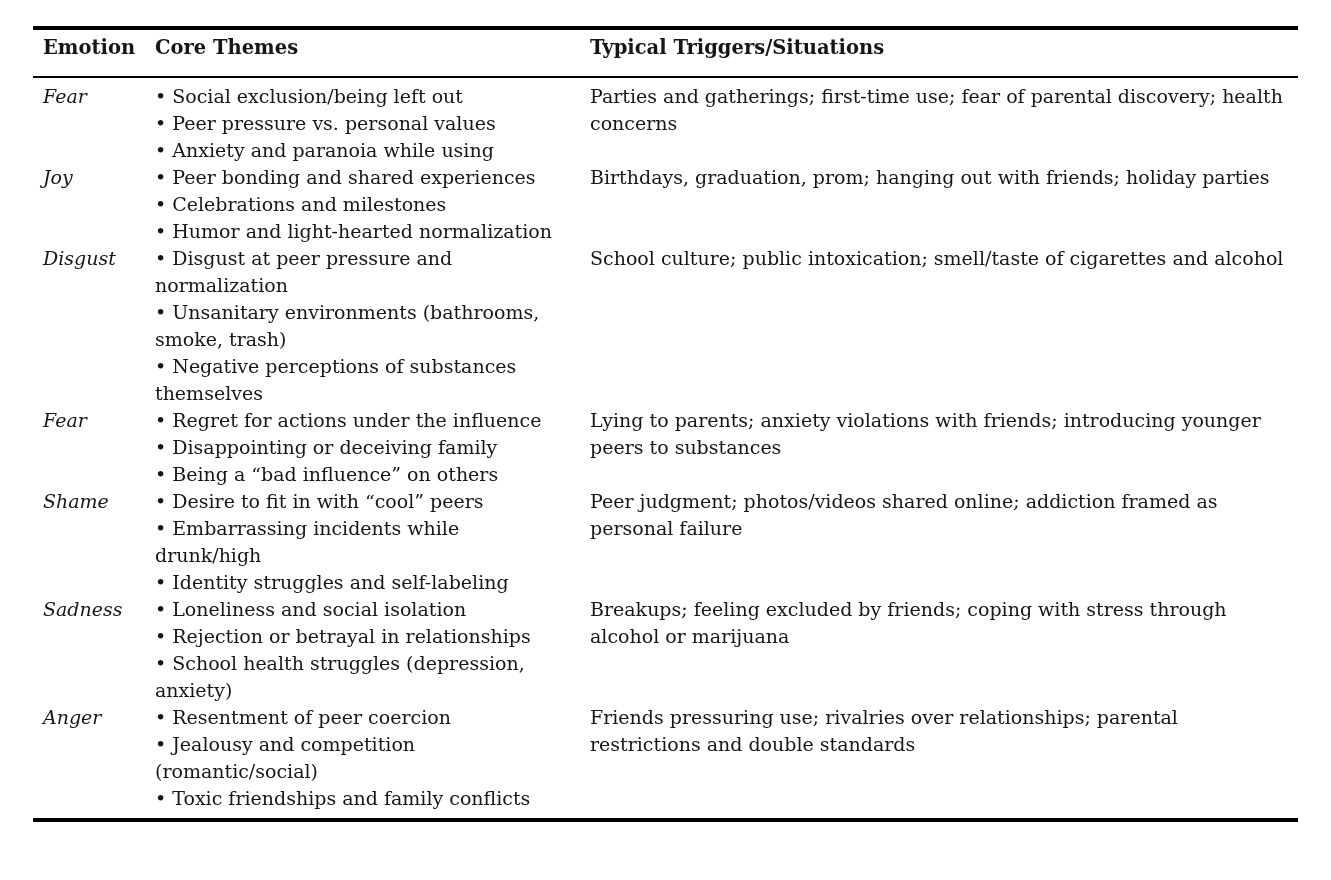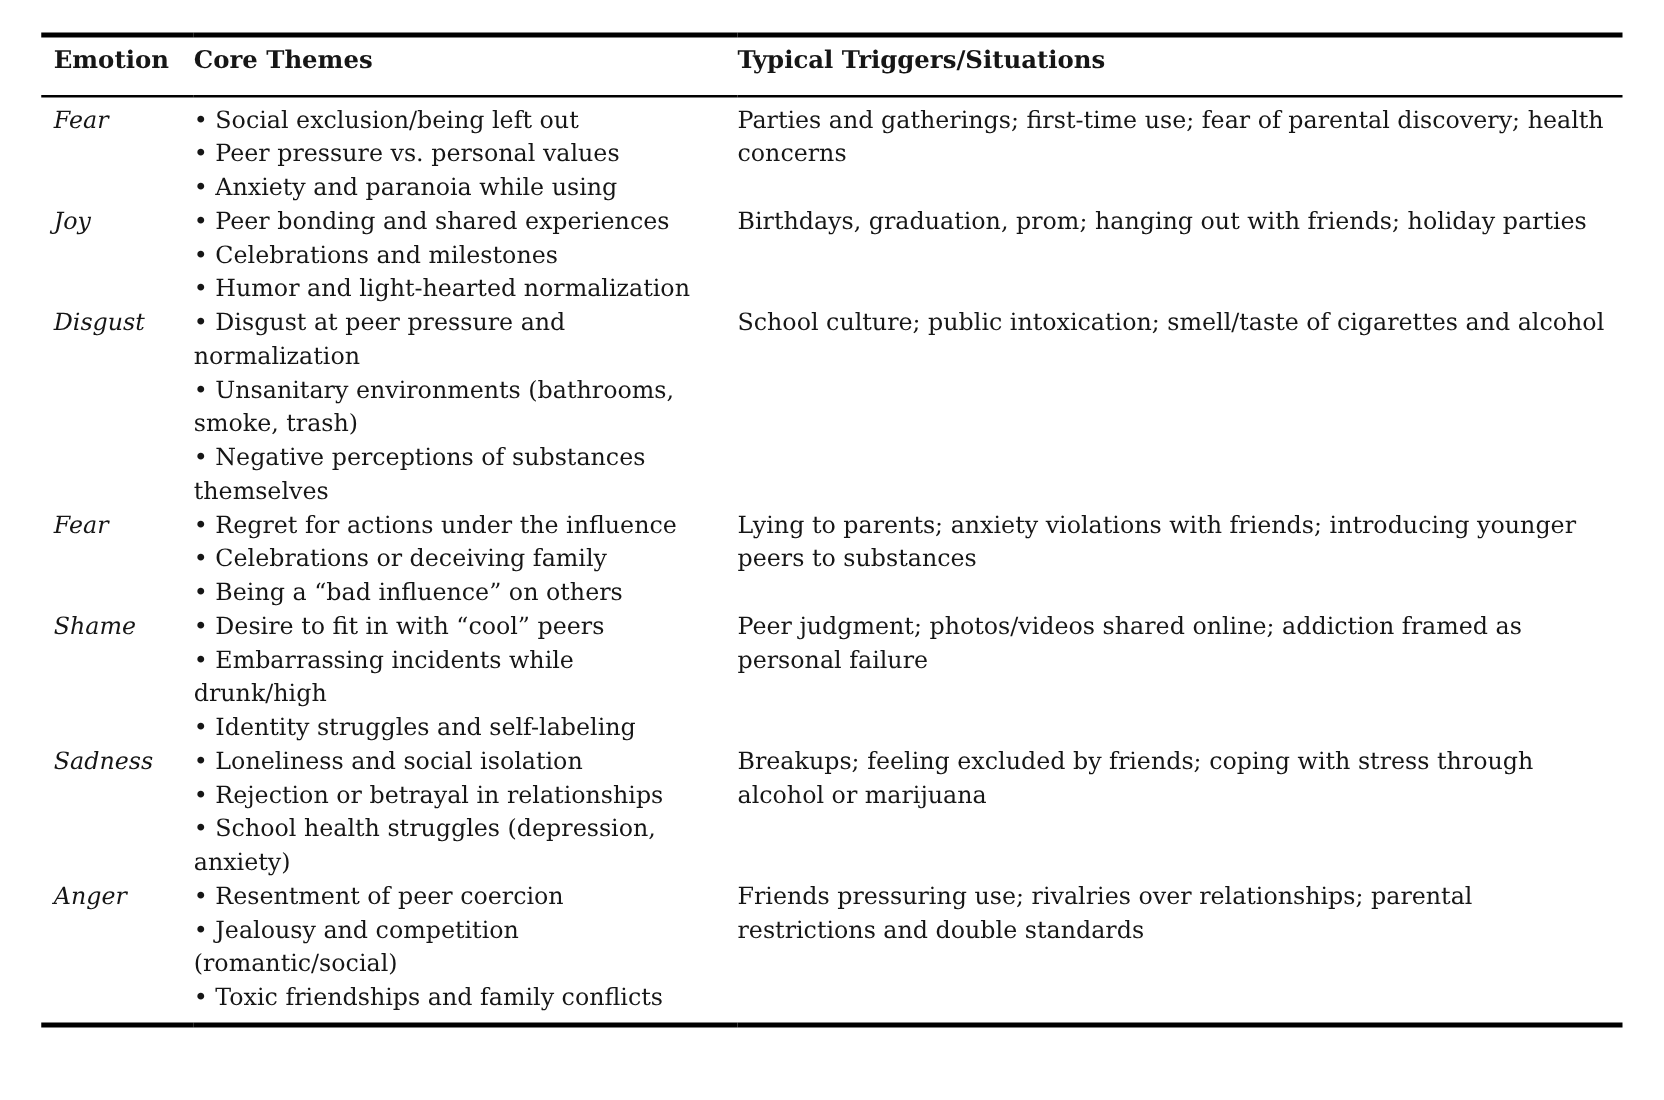--- a/index.html
+++ b/index.html
@@ -116,21 +116,21 @@
             <div class="theme-item">Unsanitary environments (bathrooms, smoke, trash)</div>
             <div class="theme-item">Negative perceptions of substances themselves</div>
           </td>
           <td class="triggers">School culture; public intoxication; smell/taste of cigarettes and alcohol</td>
         </tr>
 
         <tr>
           <td class="emotion">Fear</td>
           <td class="themes">
             <div class="theme-item">Regret for actions under the influence</div>
-            <div class="theme-item">Celebrations or deceiving family</div>
+            <div class="theme-item">Disappointing or deceiving family</div>
             <div class="theme-item">Being a “bad influence” on others</div>
           </td>
           <td class="triggers">Lying to parents; anxiety violations with friends; introducing younger peers to substances</td>
         </tr>
 
         <tr>
           <td class="emotion">Shame</td>
           <td class="themes">
             <div class="theme-item">Desire to fit in with “cool” peers</div>
             <div class="theme-item">Embarrassing incidents while drunk/high</div>

